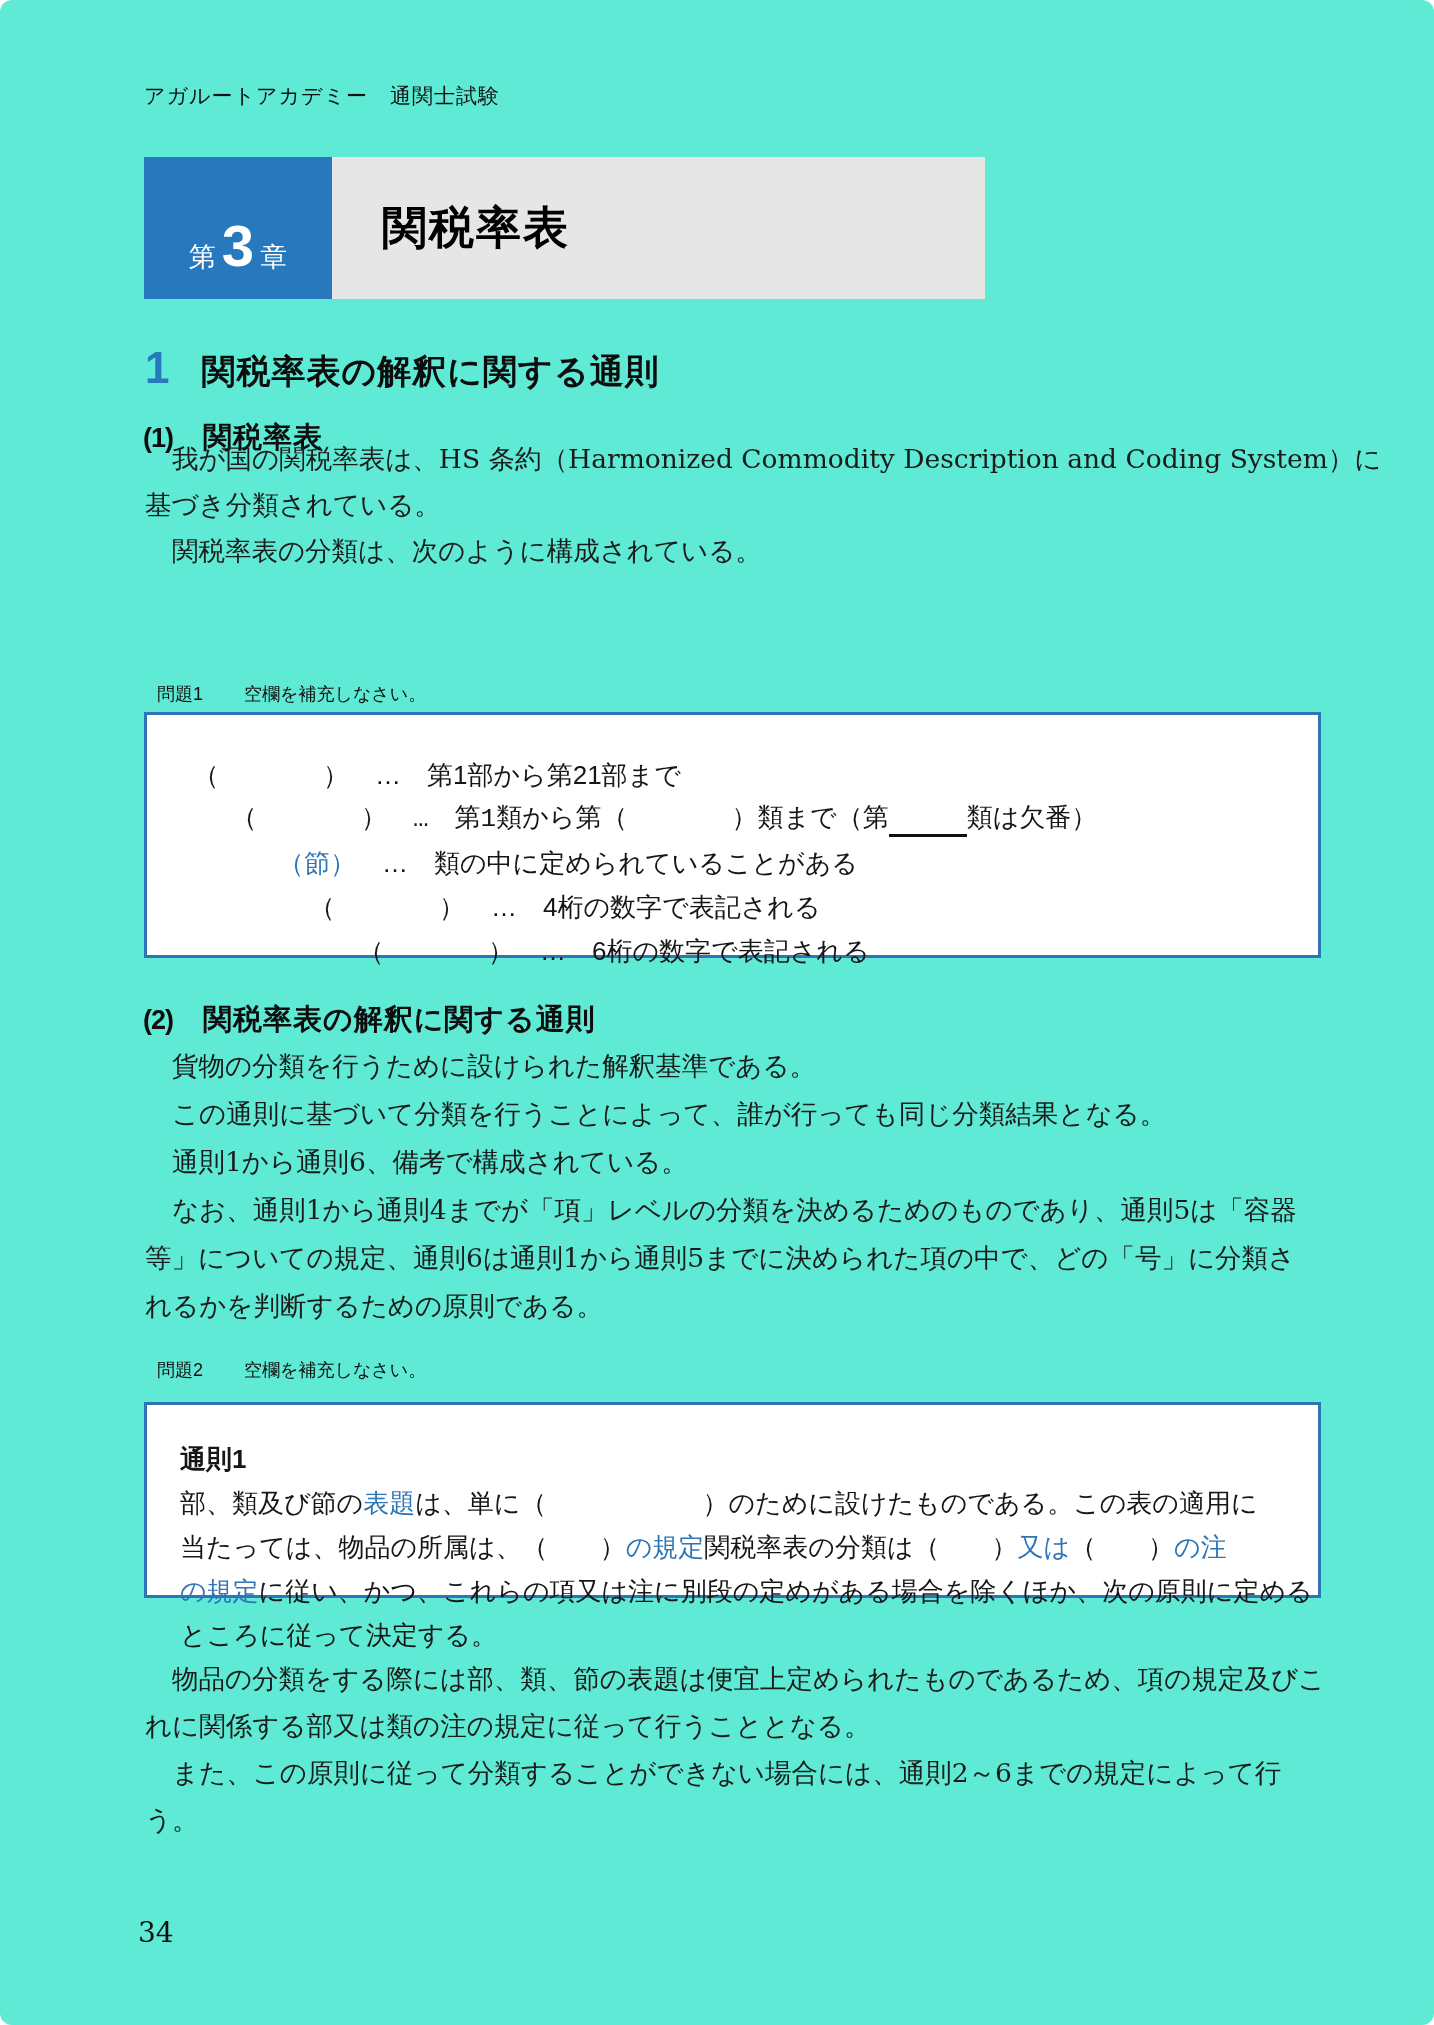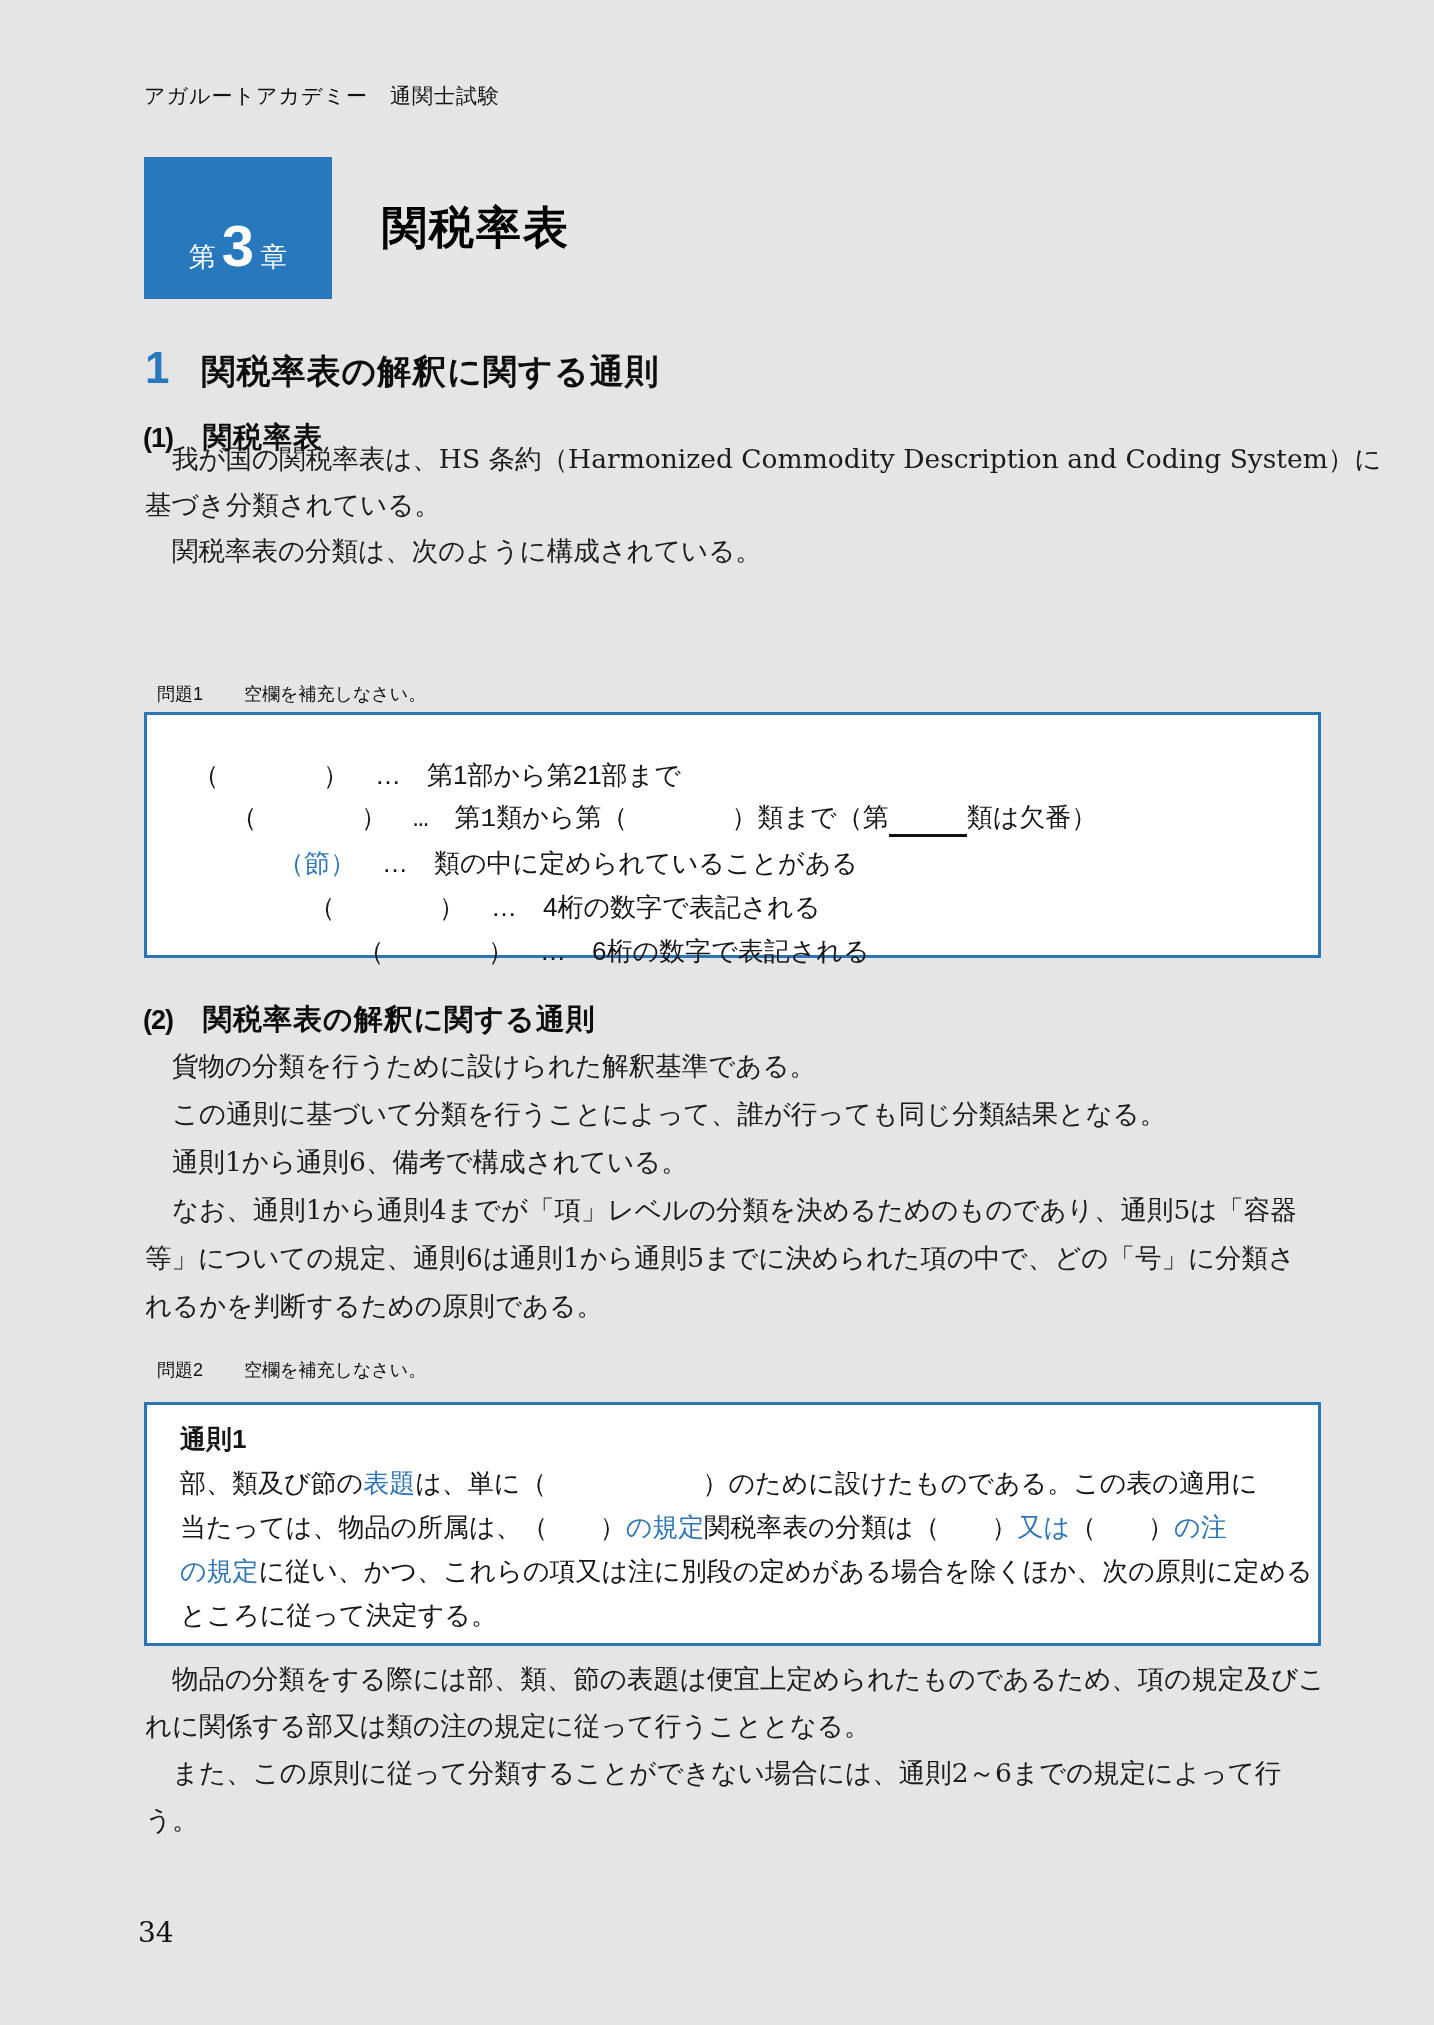--- a/index.html
+++ b/index.html
@@ -1,18 +1,18 @@
 <!DOCTYPE html>
 <html><head>
 <meta charset="utf-8">
 <style>
   html,body { margin:0; padding:0; background:#fff; }
   .page {
-    position:relative; width:1434px; height:2025px; background:#e5e5e5;
-    font-family:"DejaVu Serif","Liberation Serif",serif; color:#1b1b1b; overflow:hidden;
+    position:relative; width:1434px; height:2025px; background:#5eead4;
+    font-family:"DejaVu Serif","Liberation Serif",serif; color:#1b1b1b; overflow:hidden;border-radius:12px;
   }
   
   .header-line {
     position:absolute; left:144px; top:82px;
     font-family:"Liberation Sans","DejaVu Sans",sans-serif;
     font-size:21px; letter-spacing:1px; color:#111;
   }
   
   .chapter-band { position:absolute; left:144px; top:157px; width:841px; height:142px; display:flex; }
   .chapter-badge { position:relative; width:188px; background:#2878bd; }
@@ -65,21 +65,21 @@
   .problem-label.pos2 { top:1358px; }
   
   .answer-box {
     position:absolute; left:144px; width:1177px; box-sizing:border-box;
     border:3px solid #2e75b6; background:#fff;
     font-family:"Liberation Sans","DejaVu Sans",sans-serif;
     font-size:26px; color:#161616;
   }
   .answer-box .box-line { line-height:44px; white-space:nowrap; }
   .box1 { top:712px; height:246px; padding:38px 30px; }
-  .box2 { top:1402px; height:244px; padding:12px 33px; }
+  .box2 { top:1402px; height:196px; padding:32px 33px; }
   .box-title { font-weight:bold; line-height:44px; }
   .seg-plain {}
   .seg-blue  { color:#2e75b6; }
   .seg-blank { border-bottom:3px solid #111; }
   
   .page-number { position:absolute; left:138px; top:1916px; font-size:28px; color:#111; }
 </style>
 </head>
 <body>
 

